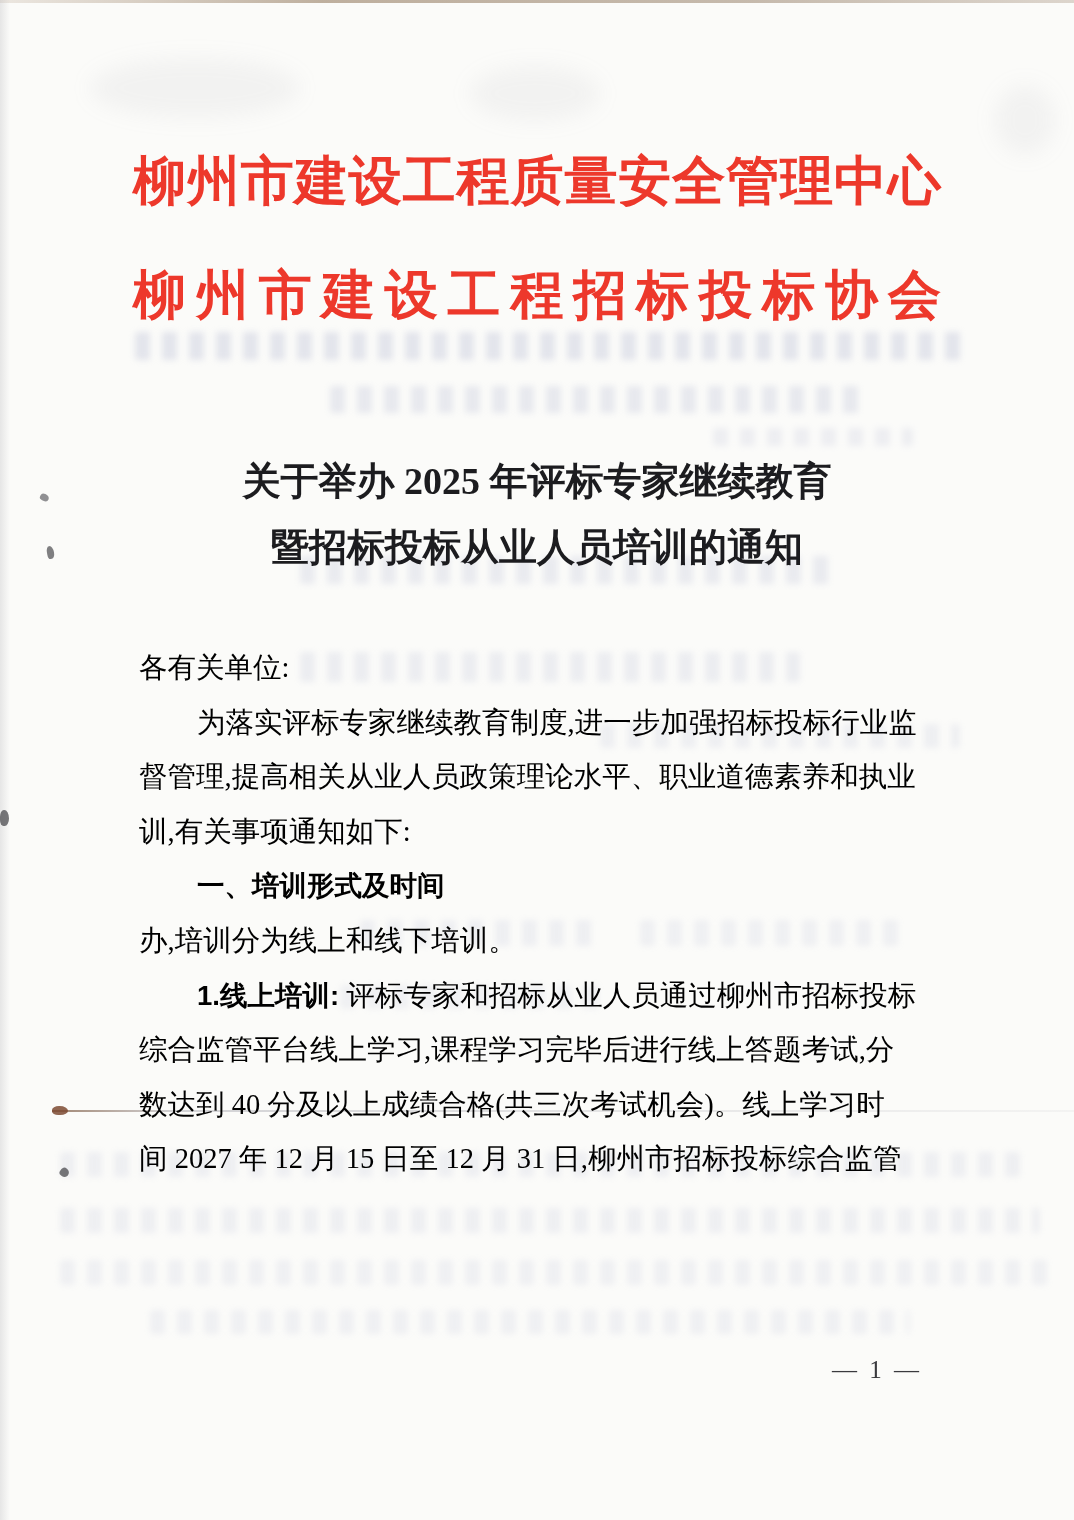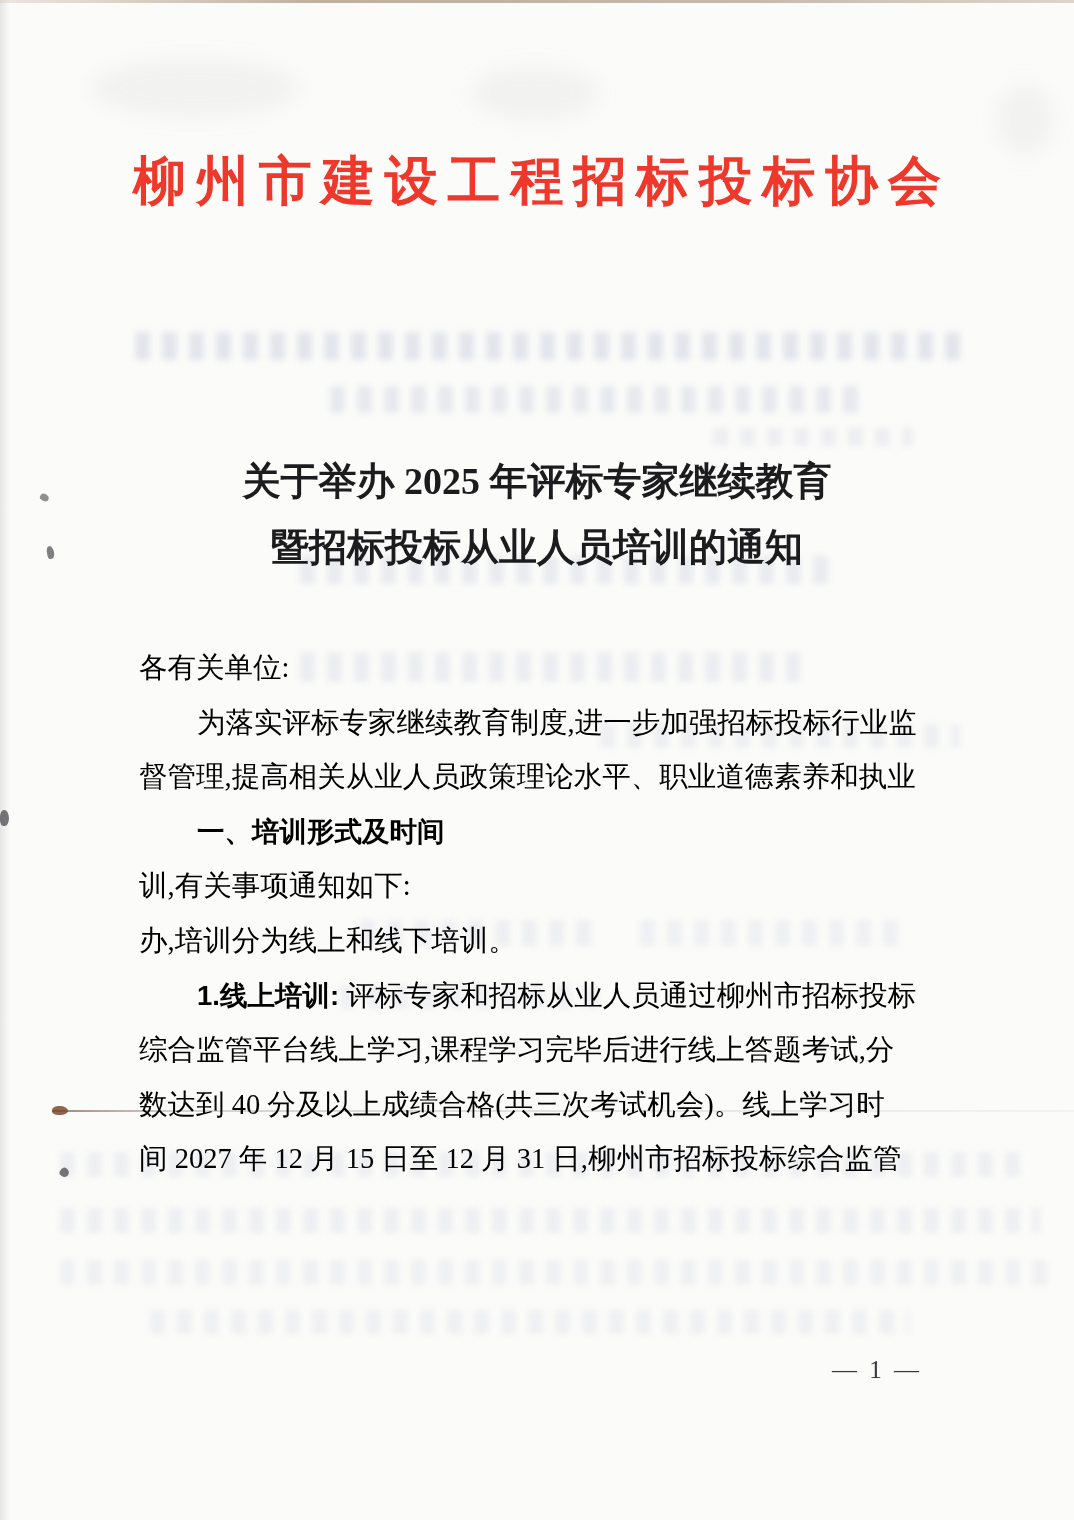--- a/index.html
+++ b/index.html
@@ -116,34 +116,35 @@
   <div class="ghost" style="left:150px; top:1310px; width:760px; height:24px; opacity:.28;"></div>
 
   <div class="speck" style="left:40px; top:494px; width:9px; height:7px; opacity:.6; transform:rotate(25deg);"></div>
   <div class="speck" style="left:47px; top:546px; width:7px; height:13px; opacity:.7; transform:rotate(-10deg);"></div>
   <div class="speck" style="left:0px; top:810px; width:9px; height:16px; opacity:.75;"></div>
   <div class="speck" style="left:60px; top:1168px; width:9px; height:9px; opacity:.75; transform:rotate(40deg);"></div>
   <div class="scanline"></div>
   <div class="scanline-blob"></div>
 
   <div class="org-header">
+    <div class="org-line org-line-1">柳州市建设工程质量安全管理中心</div>
     <div class="org-line">柳州市建设工程招标投标协会</div>
   </div>
 
   <div class="notice-title">
     <div>关于举办 2025 年评标专家继续教育</div>
     <div>暨招标投标从业人员培训的通知</div>
   </div>
 
   <div class="body-text">
     <div class="line"><span>各有关单位:</span></div>
     <div class="line indent"><span>为落实评标专家继续教育制度,进一步加强招标投标行业监</span></div>
     <div class="line"><span>督管理,提高相关从业人员政策理论水平、职业道德素养和执业</span></div>
+    <div class="line"><span>训,有关事项通知如下:</span></div>
     <div class="line indent"><span class="b">一、培训形式及时间</span><span></span></div>
-    <div class="line"><span>训,有关事项通知如下:</span></div>
     <div class="line"><span>办,培训分为线上和线下培训。</span></div>
     <div class="line indent"><span class="b">1.线上培训:</span><span> 评标专家和招标从业人员通过柳州市招标投标</span></div>
     <div class="line"><span>综合监管平台线上学习,课程学习完毕后进行线上答题考试,分</span></div>
     <div class="line"><span>数达到 40 分及以上成绩合格(共三次考试机会)。线上学习时</span></div>
     <div class="line"><span>间 2027 年 12 月 15 日至 12 月 31 日,柳州市招标投标综合监管</span></div>
   </div>
 
   <div class="page-number">— 1 —</div>
 
 </div>

